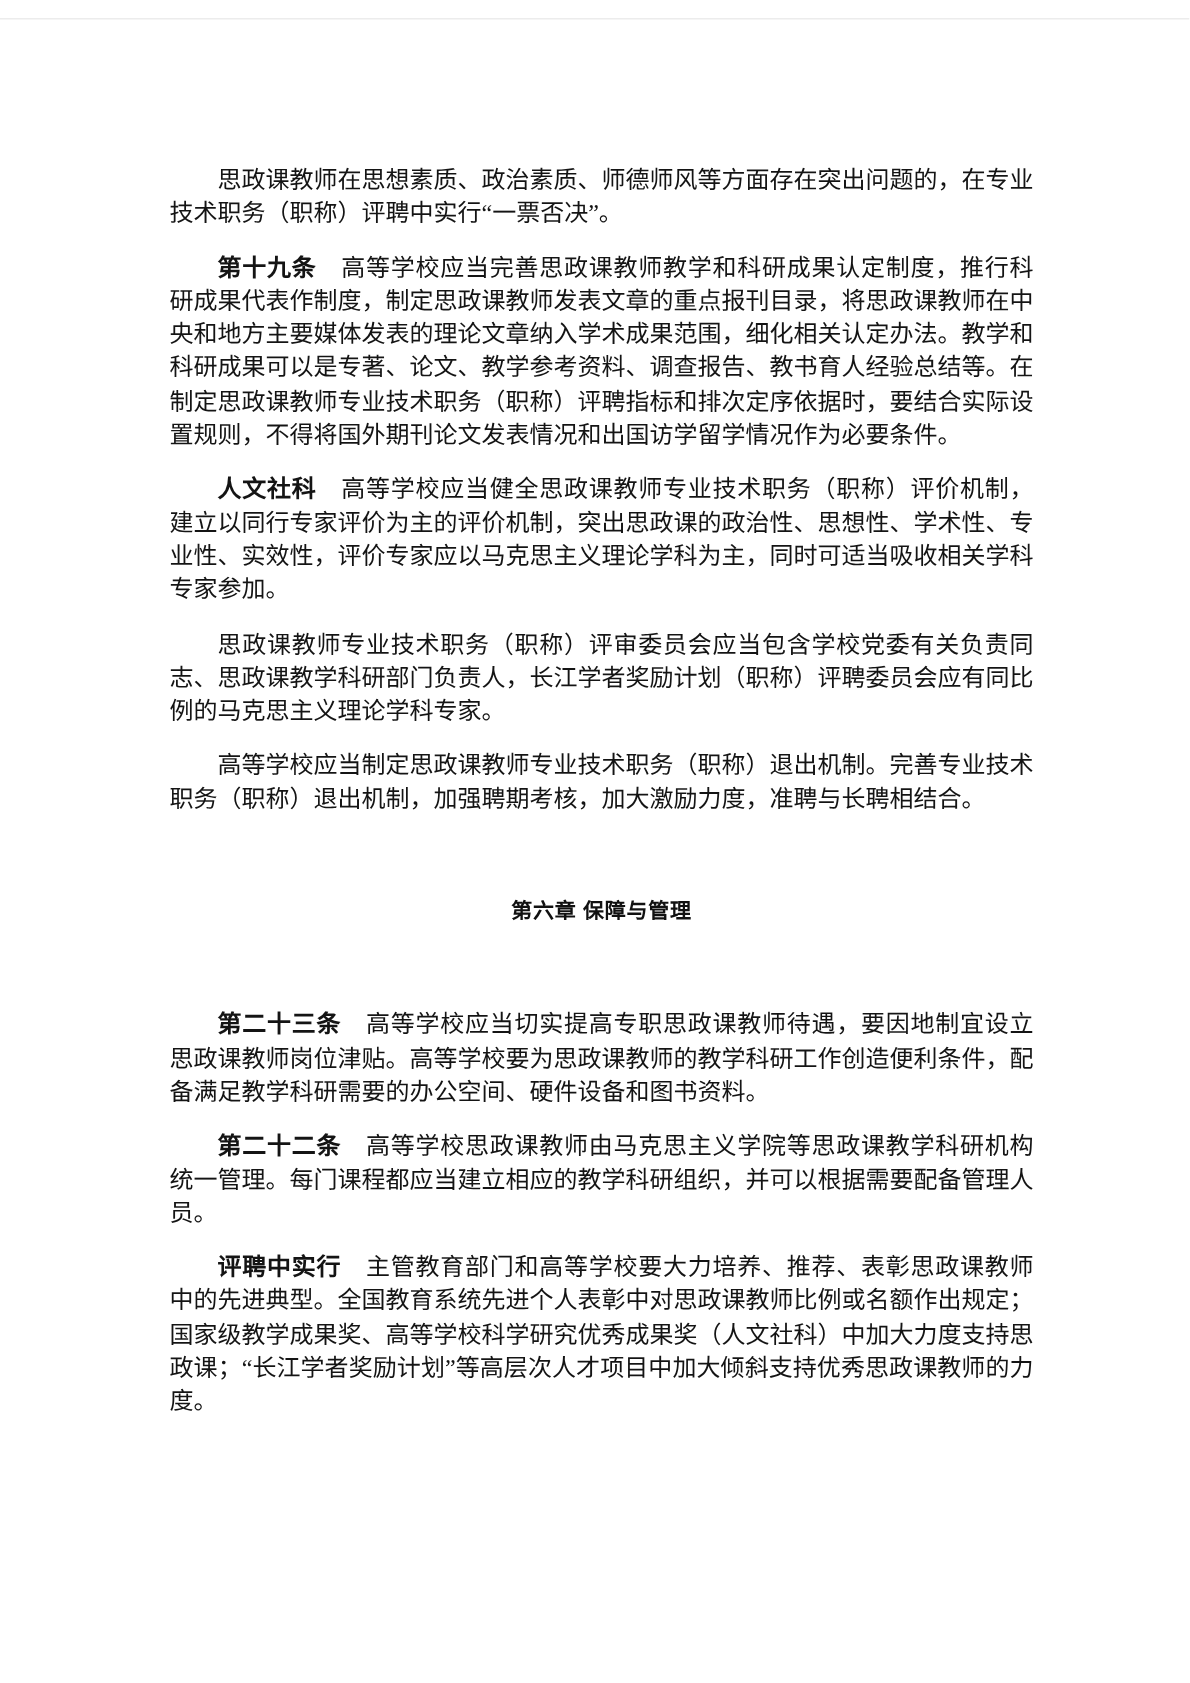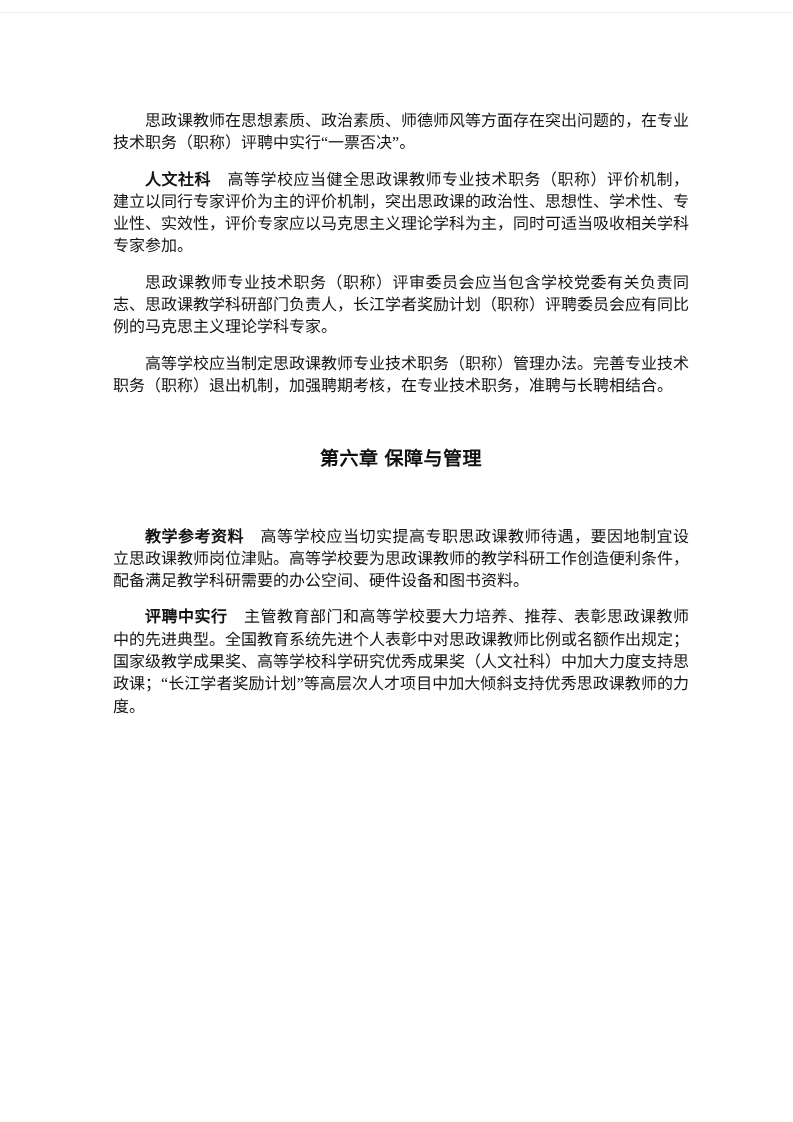--- a/index.html
+++ b/index.html
@@ -30,31 +30,33 @@
   }
   .para .lead {
     font-weight: bold;
   }
   .chapter-heading {
     margin: 51px 0 55px 0;
     text-align: center;
     text-indent: 0;
     font-family: "Liberation Sans", "DejaVu Sans", sans-serif;
     font-weight: bold;
-    font-size: 19px;
+    font-size: 14px;
     letter-spacing: 0.5px;
     color: #111111;
   }
 </style>
 </head>
 <body>
 
 <main class="page">
   <section id="document-body">
       <p class="para">思政课教师在思想素质、政治素质、师德师风等方面存在突出问题的，在专业技术职务（职称）评聘中实行“一票否决”。</p>
+      <p class="para"><span class="lead">第十九条</span>　高等学校应当完善思政课教师教学和科研成果认定制度，推行科研成果代表作制度，制定思政课教师发表文章的重点报刊目录，将思政课教师在中央和地方主要媒体发表的理论文章纳入学术成果范围，细化相关认定办法。教学和科研成果可以是专著、论文、教学参考资料、调查报告、教书育人经验总结等。在制定思政课教师专业技术职务（职称）评聘指标和排次定序依据时，要结合实际设置规则，不得将国外期刊论文发表情况和出国访学留学情况作为必要条件。</p>
       <p class="para"><span class="lead">人文社科</span>　高等学校应当健全思政课教师专业技术职务（职称）评价机制，建立以同行专家评价为主的评价机制，突出思政课的政治性、思想性、学术性、专业性、实效性，评价专家应以马克思主义理论学科为主，同时可适当吸收相关学科专家参加。</p>
       <p class="para">思政课教师专业技术职务（职称）评审委员会应当包含学校党委有关负责同志、思政课教学科研部门负责人，长江学者奖励计划（职称）评聘委员会应有同比例的马克思主义理论学科专家。</p>
-      <p class="para">高等学校应当制定思政课教师专业技术职务（职称）管理办法。完善专业技术职务（职称）退出机制，加强聘期考核，在专业技术职务，准聘与长聘相结合。</p>
+      <p class="para">高等学校应当制定思政课教师专业技术职务（职称）退出机制。完善专业技术职务（职称）退出机制，加强聘期考核，加大激励力度，准聘与长聘相结合。</p>
       <p class="chapter-heading">第六章 保障与管理</p>
-      <p class="para"><span class="lead">教学参考资料</span>　高等学校应当切实提高专职思政课教师待遇，要因地制宜设立思政课教师岗位津贴。高等学校要为思政课教师的教学科研工作创造便利条件，配备满足教学科研需要的办公空间、硬件设备和图书资料。</p>
+      <p class="para"><span class="lead">第二十三条</span>　高等学校应当切实提高专职思政课教师待遇，要因地制宜设立思政课教师岗位津贴。高等学校要为思政课教师的教学科研工作创造便利条件，配备满足教学科研需要的办公空间、硬件设备和图书资料。</p>
+      <p class="para"><span class="lead">第二十二条</span>　高等学校思政课教师由马克思主义学院等思政课教学科研机构统一管理。每门课程都应当建立相应的教学科研组织，并可以根据需要配备管理人员。</p>
       <p class="para"><span class="lead">评聘中实行</span>　主管教育部门和高等学校要大力培养、推荐、表彰思政课教师中的先进典型。全国教育系统先进个人表彰中对思政课教师比例或名额作出规定；国家级教学成果奖、高等学校科学研究优秀成果奖（人文社科）中加大力度支持思政课；“长江学者奖励计划”等高层次人才项目中加大倾斜支持优秀思政课教师的力度。</p>
     </section>
 </main>
 
 </body></html>

